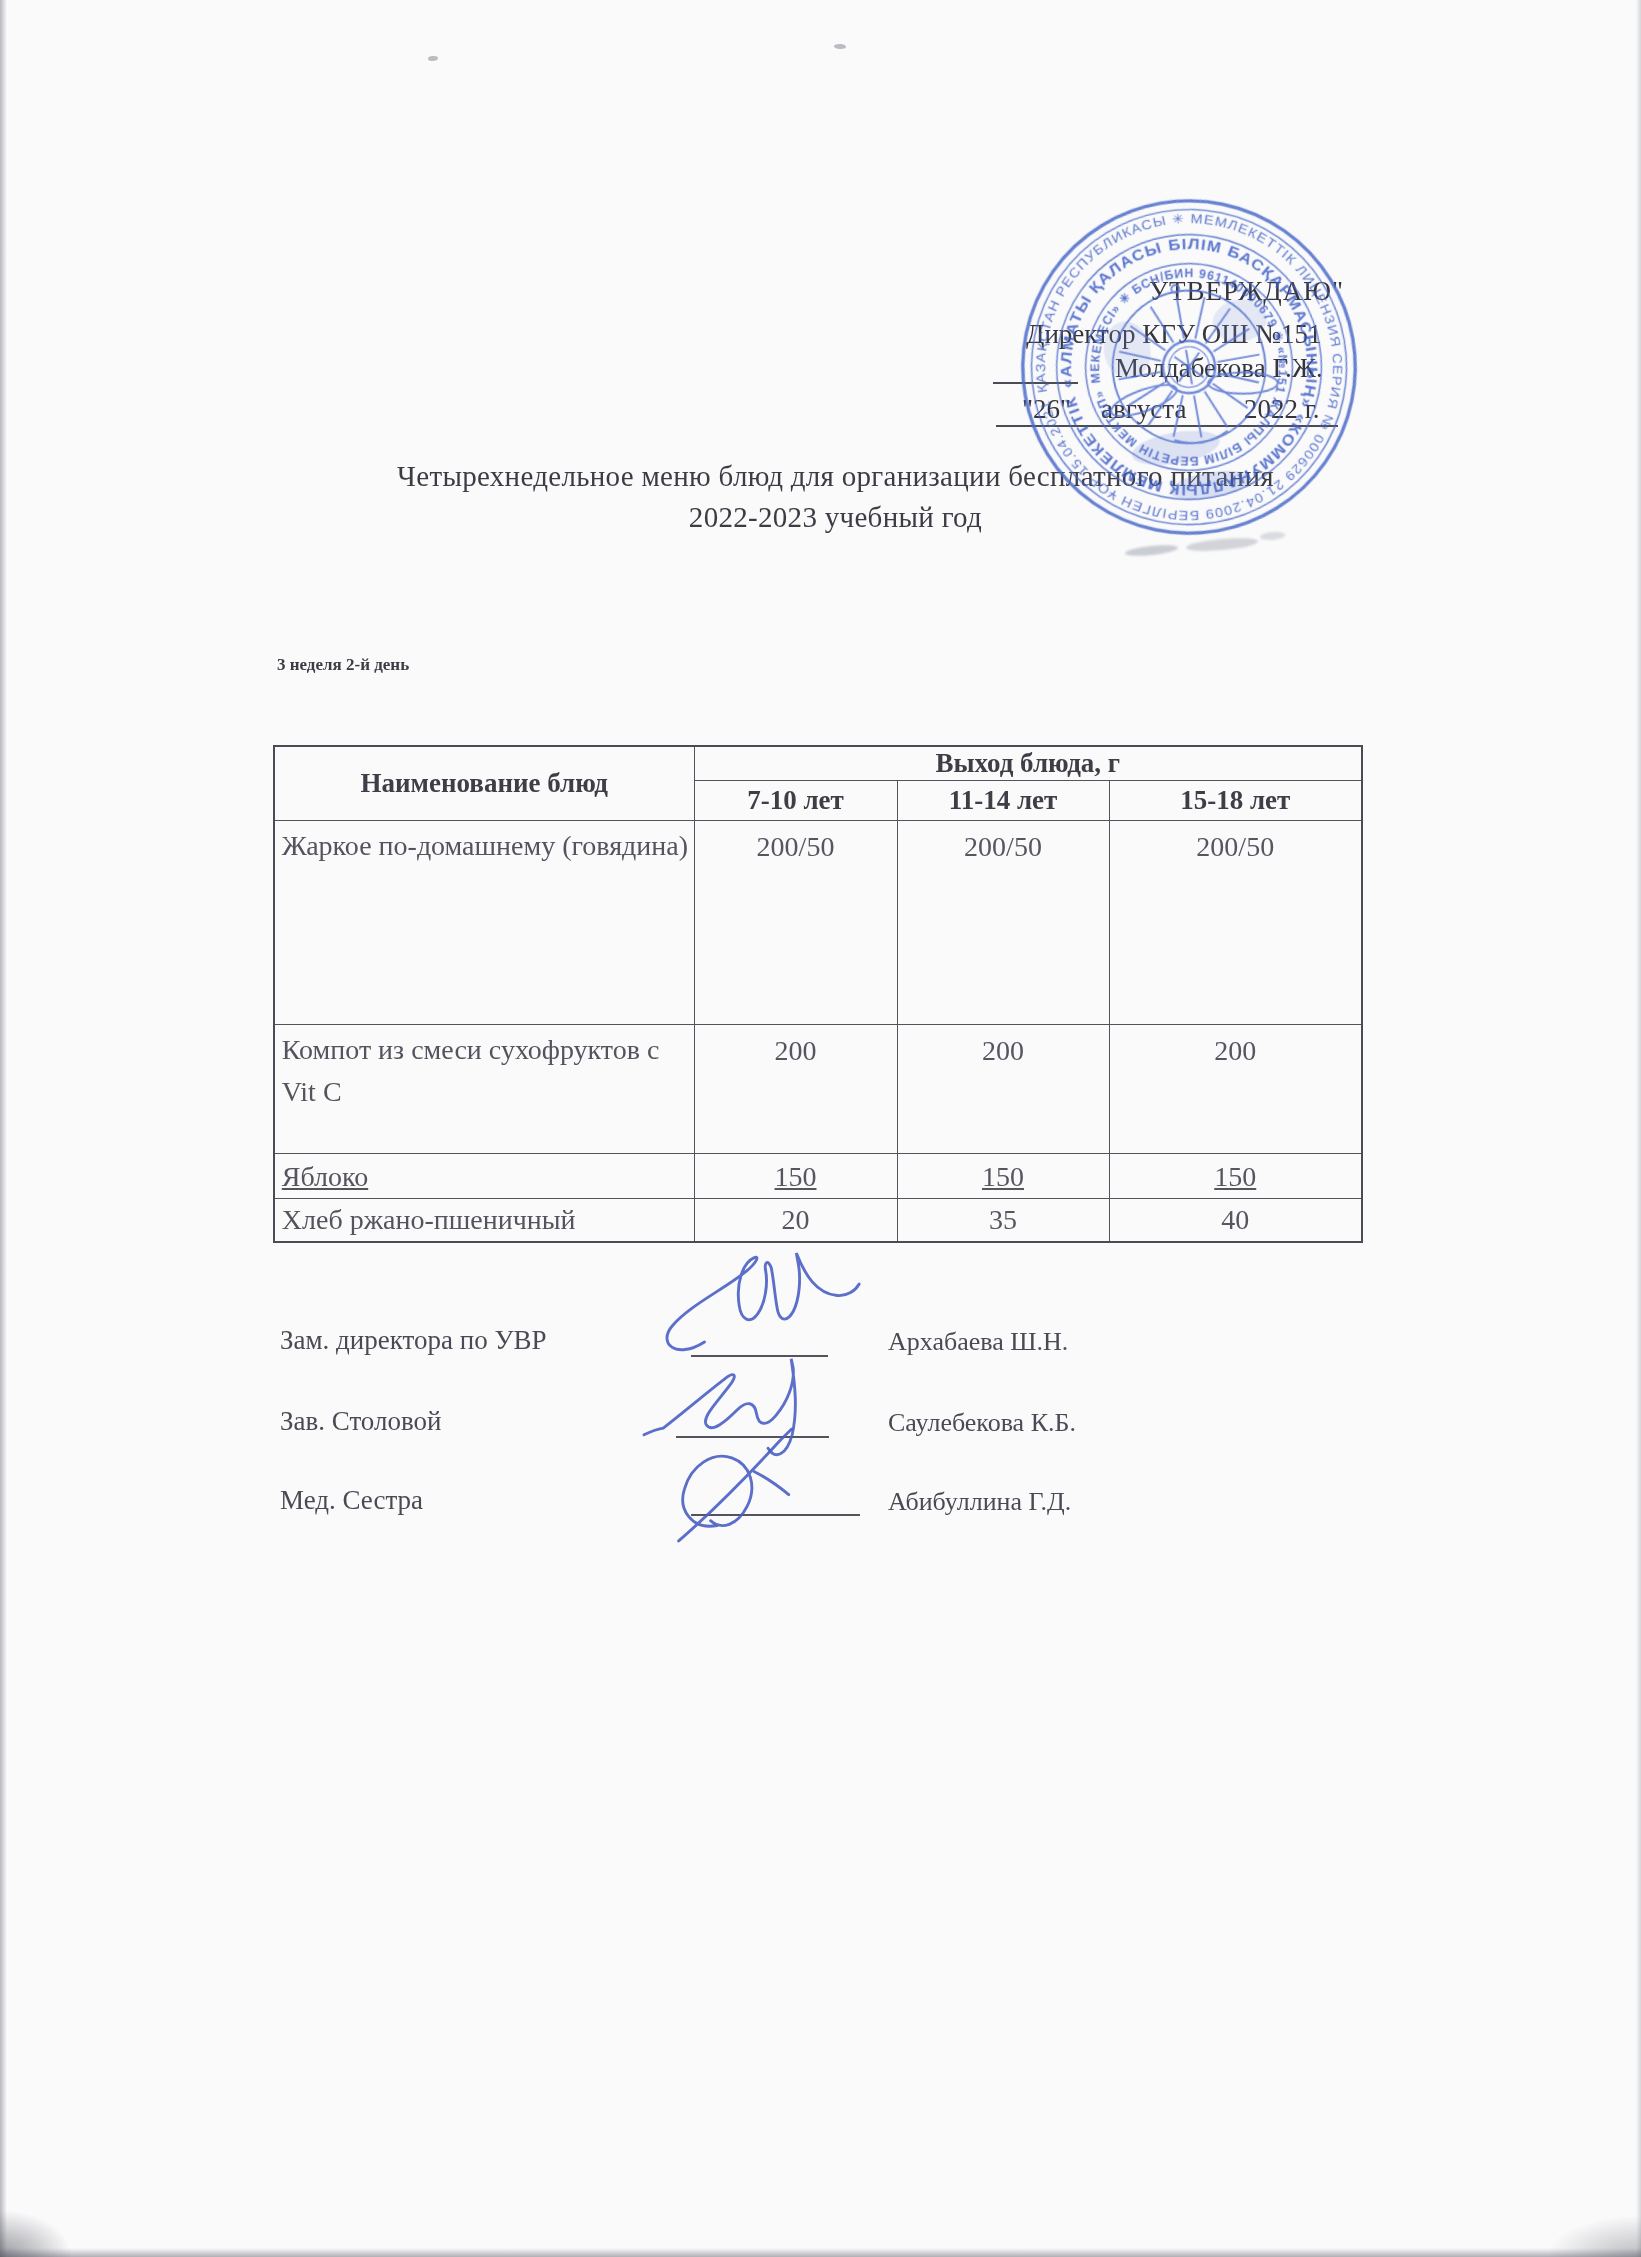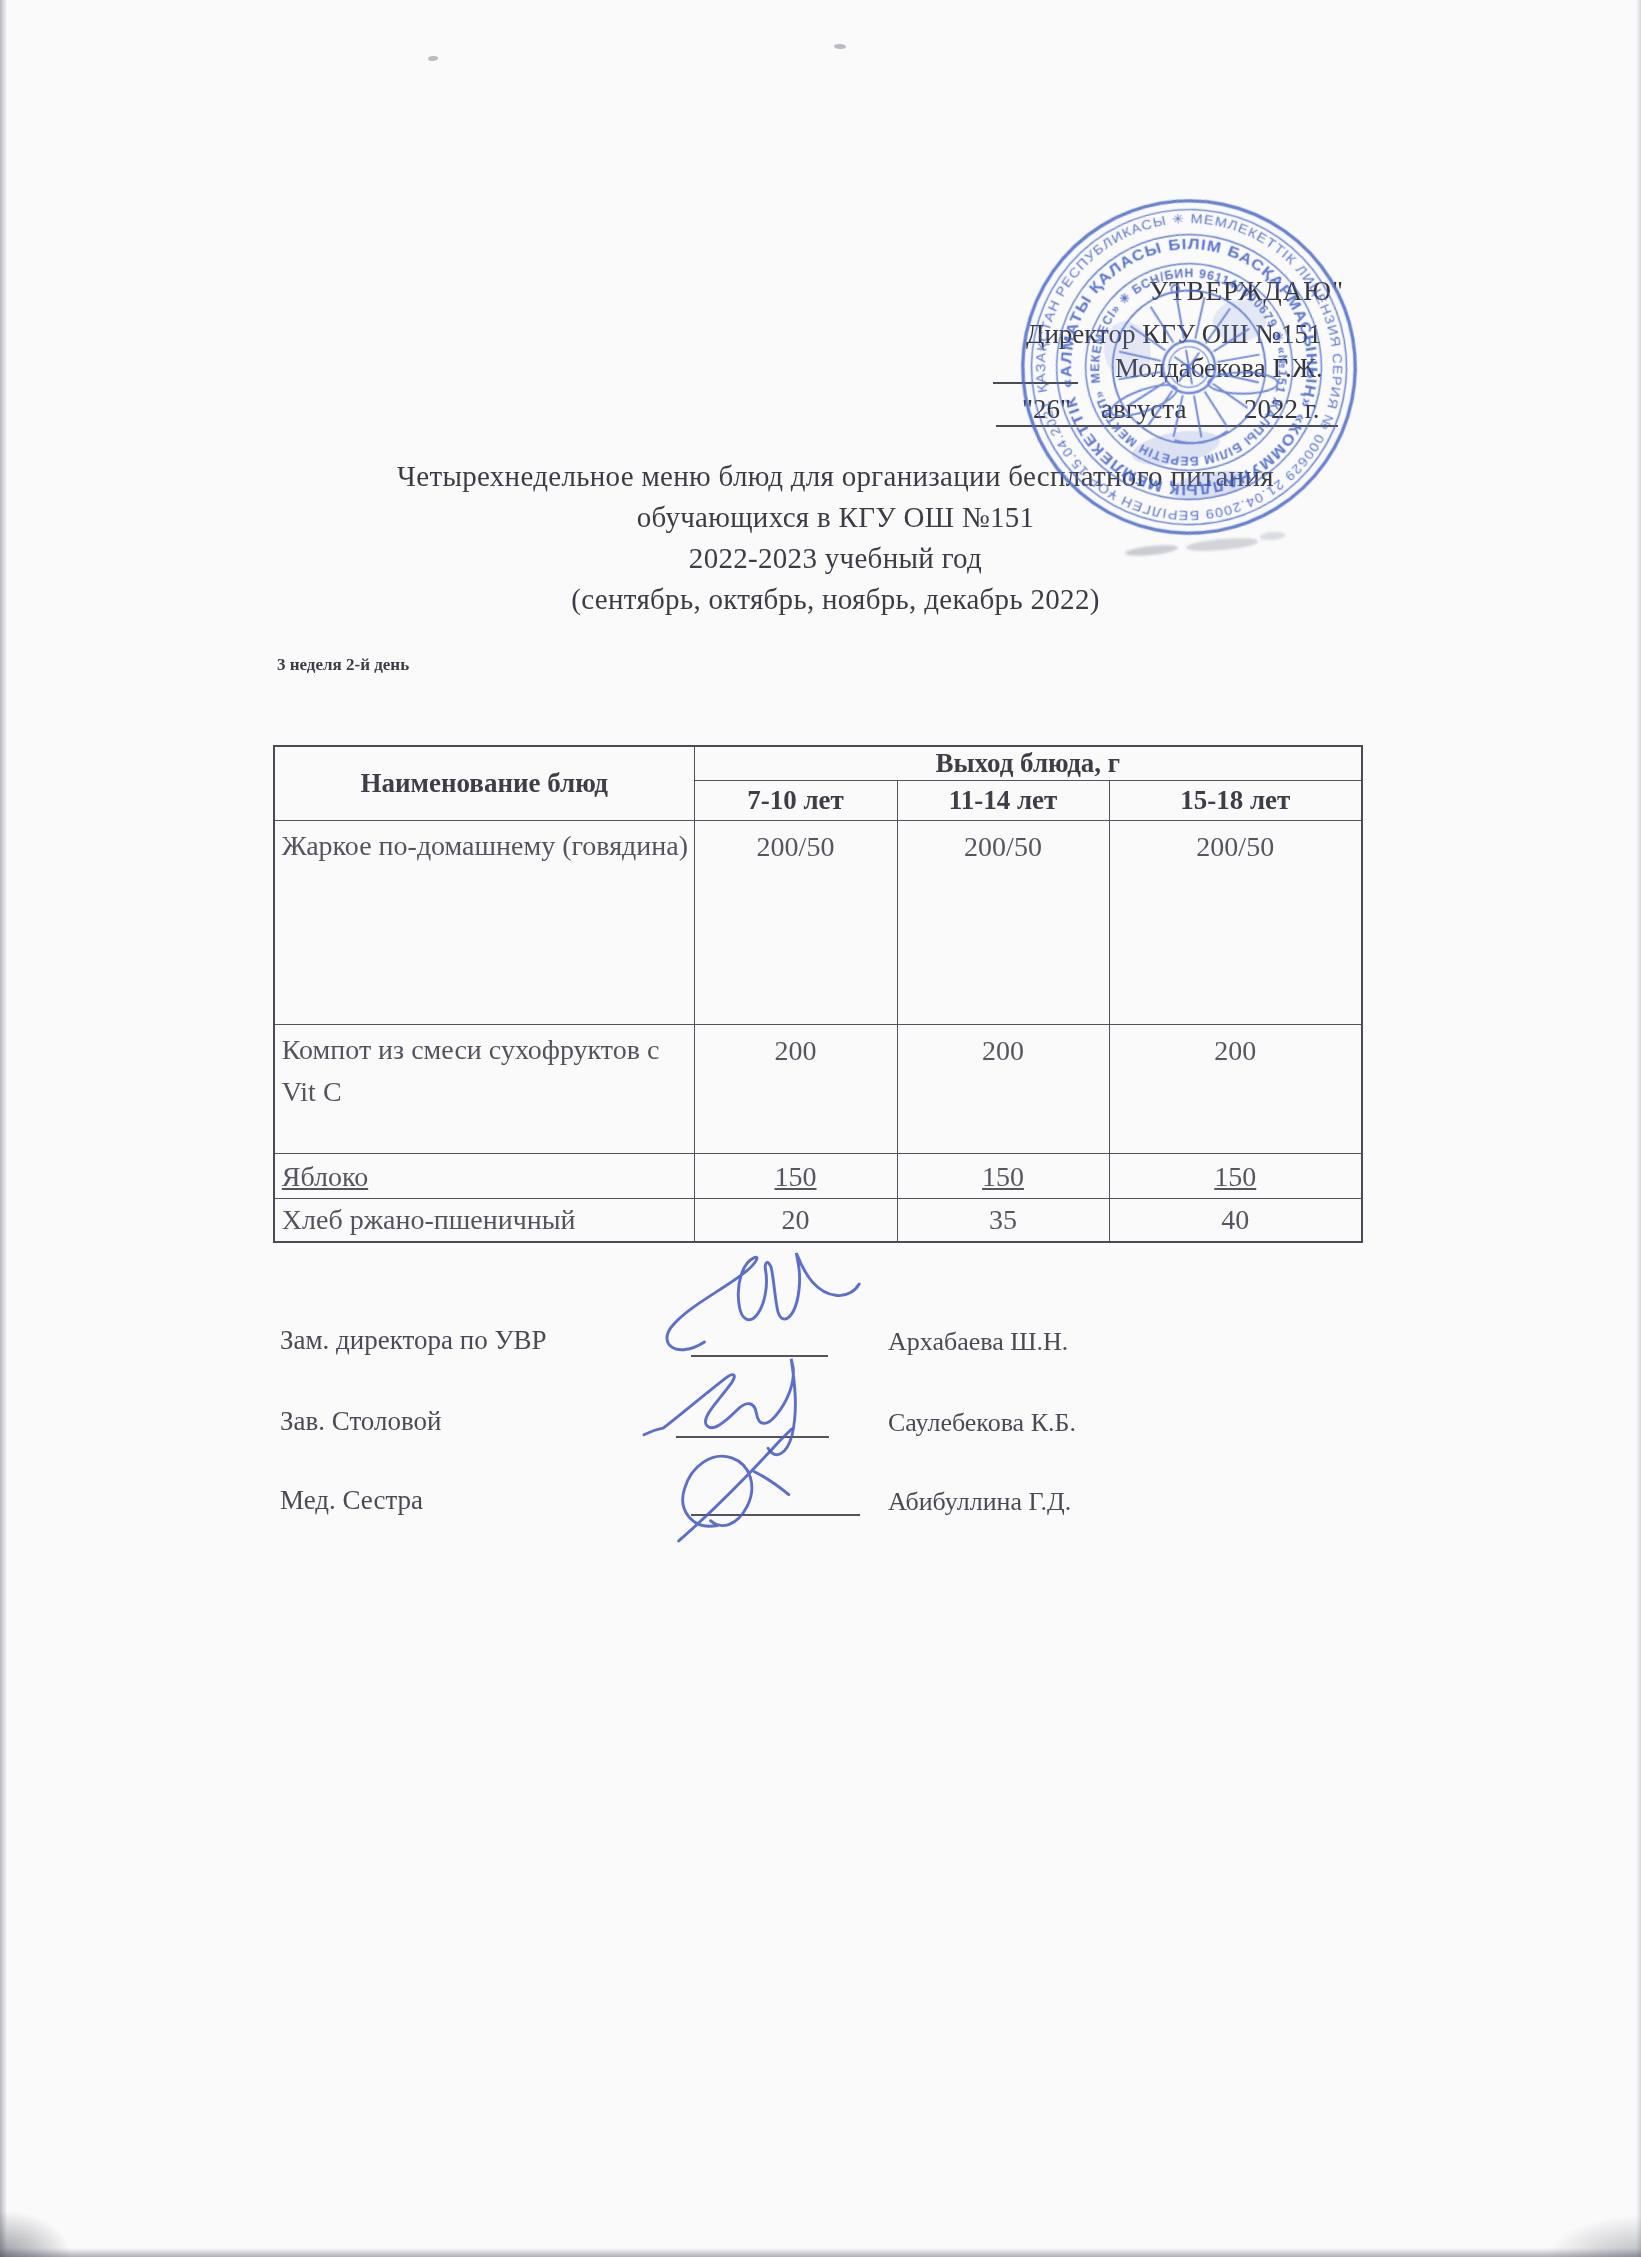--- a/index.html
+++ b/index.html
@@ -58,23 +58,21 @@
   .corner-bl{left:0;bottom:0;width:71px;height:46px;background:radial-gradient(ellipse at 0% 100%,rgba(66,68,78,.55),rgba(66,68,78,0) 72%);}
   .corner-br{right:0;bottom:0;width:93px;height:41px;background:radial-gradient(ellipse at 100% 100%,rgba(88,90,100,.4),rgba(88,90,100,0) 72%);}
 </style>
 </head>
 <body>
 
 <div class="page">
 
   <div class="abs doc-title">
     <div>Четырехнедельное меню блюд для организации бесплатного питания</div>
-    <div>обучающихся в КГУ ОШ №151</div>
     <div>2022-2023 учебный год</div>
-    <div>(сентябрь, октябрь, ноябрь, декабрь 2022)</div>
   </div>
 
   <div class="abs week-label">3 неделя 2-й день</div>
 
   <div class="abs appr" style="left:1149px;top:276px;letter-spacing:1px;">УТВЕРЖДАЮ"</div>
   <div class="abs appr" style="left:1026px;top:319px;">Директор КГУ ОШ №151</div>
   <div class="abs appr-underline" style="left:993px;top:382px;width:85px;"></div>
   <div class="abs appr" style="left:1115px;top:353px;">Молдабекова Г.Ж.</div>
   <div class="abs appr" style="left:1022px;top:394px;">"26"</div>
   <div class="abs appr" style="left:1101px;top:394px;">августа</div>

